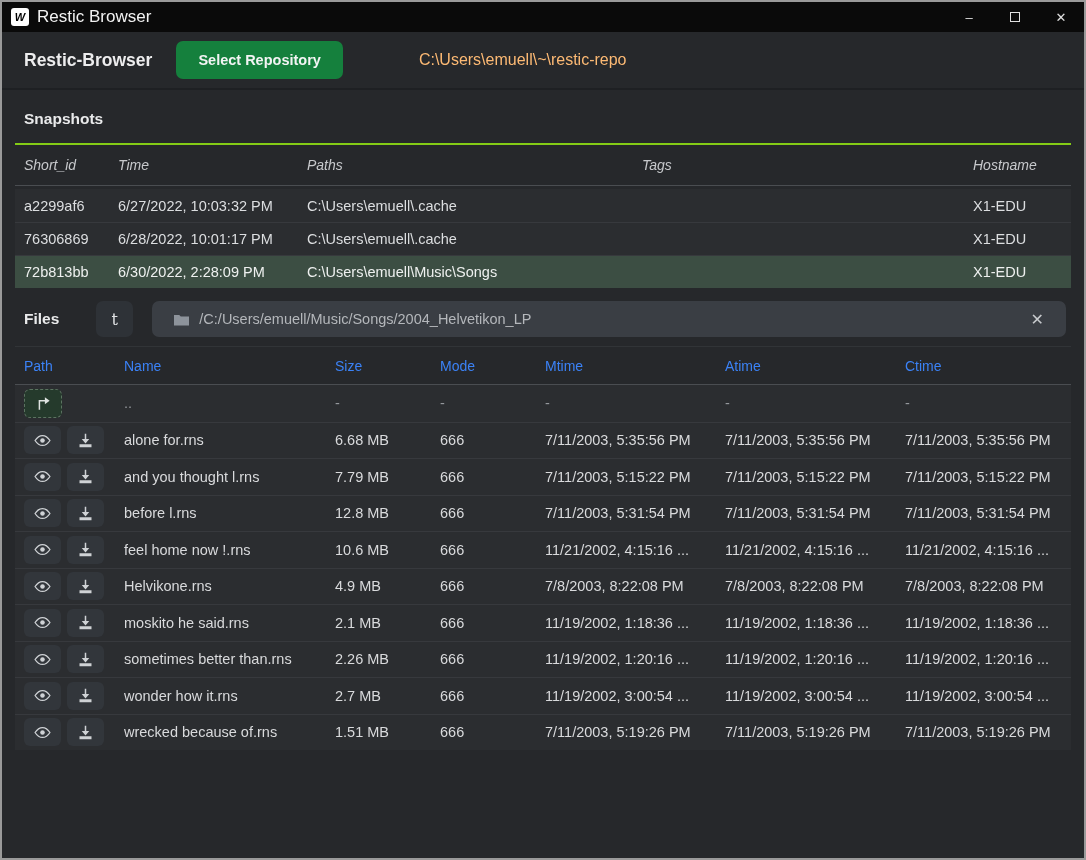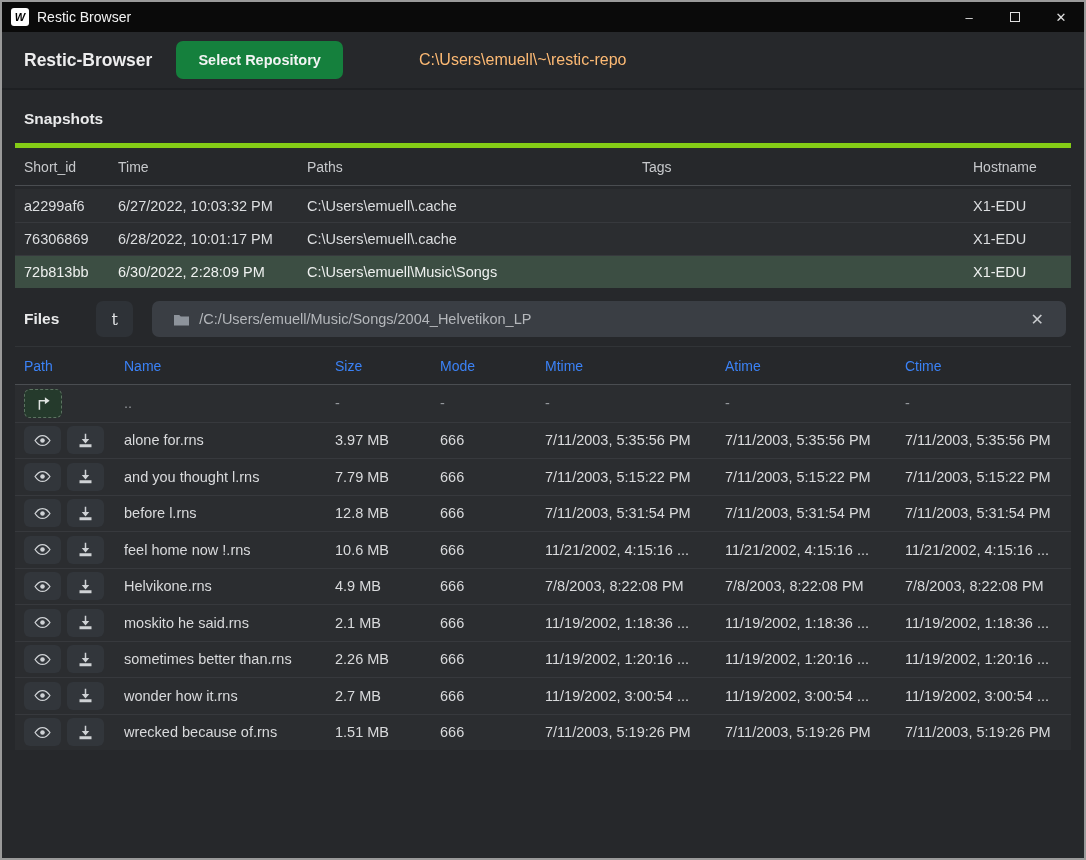--- a/index.html
+++ b/index.html
@@ -9,39 +9,39 @@
     border:2px solid #9a9a9a;
     font-family:"Liberation Sans", sans-serif;
     overflow:hidden;
     color:#dcdee0;
   }
   
   .titlebar { height:30px; background:#0a0a0a; display:flex; align-items:center; padding-left:9px; }
   .app-icon { width:18px; height:18px; background:#ffffff; color:#000; border-radius:3px;
     display:flex; align-items:center; justify-content:center; font-weight:bold; font-size:11px;
     font-style:italic; margin-right:8px; }
-  .titlebar-text { color:#f2f2f2; font-size:14px; }
+  .titlebar-text { color:#f2f2f2; font-size:17px; }
   .win-controls { margin-left:auto; display:flex; height:100%; }
   .win-btn { width:46px; height:100%; display:flex; align-items:center; justify-content:center;
     color:#e0e0e0; font-size:13px; cursor:default; }
   .max-box { width:10px; height:10px; border:1px solid #e0e0e0; display:inline-block; }
   
   .header { height:58px; display:flex; align-items:center; padding:0 22px; border-bottom:2px solid #1e2023; }
   .app-title { font-size:17.5px; font-weight:bold; color:#ededee; }
   .select-repo { margin-left:24px; background:#15803d; color:#f3f4f4; font-weight:bold;
     font-size:14.5px; padding:11px 22px; border-radius:7px; border:none;
     font-family:"Liberation Sans", sans-serif; }
   .repo-path { margin-left:76px; color:#fdba74; font-size:16px;text-align:center; }
   
   .section-title { font-size:15.5px; font-weight:bold; color:#e9eaeb; padding:20px 22px 15px 22px; }
   
   .table { margin:0 13px; }
   .snap-row { display:grid; grid-template-columns:94px 189px 335px 331px 1fr;
     align-items:center; padding:0 9px; font-size:14.5px; }
-  .snap-head { height:42px; color:#c7c9cc; font-size:14px; border-top:5px solid #84cc16; }
+  .snap-head { height:42px; color:#c7c9cc; font-size:14px; border-top:2px solid #84cc16;font-style:italic; }
   .snap-body { border-top:1px solid #4a4d51; }
   .snap-body .snap-row { height:33px; background:#2b2d30; border-top:1px solid #37393d; color:#dcdee0; }
   .snap-body .snap-row:first-child { border-top:none; margin-top:3px; }
   .snap-row.selected { background:#3c4e43; color:#eef0ef; }
   
   .files-bar { display:flex; align-items:center; padding:13px 18px 9px 22px;gap:11px; }
   .files-title { font-size:15.5px; font-weight:bold; color:#e9eaeb; }
   .mode-btn { margin-left:26px; width:37px; height:36px; background:#2e3237; border-radius:7px;
     border:none; color:#dfe1e3; font-size:16px; font-family:"DejaVu Serif", serif;
     display:flex; align-items:center; justify-content:center; }
@@ -179,21 +179,21 @@
             </svg>
           </button>
         <button class="icon-btn">
             <svg width="15" height="15" viewBox="0 0 20 20">
               <path d="M9 1h2v7h4l-5 6-5-6h4z" fill="currentColor"></path>
               <path d="M2 15h16v4H2z" fill="currentColor"></path>
             </svg>
           </button>
       </span>
       <span class="ellip">alone for.rns</span>
-      <span>3.97 MB</span>
+      <span>6.68 MB</span>
       <span>666</span>
       <span>7/11/2003, 5:35:56 PM</span>
       <span>7/11/2003, 5:35:56 PM</span>
       <span>7/11/2003, 5:35:56 PM</span>
     </div>
 
     <div class="file-row">
       <span class="btn-pair">
         <button class="icon-btn">
             <svg width="17" height="13" viewBox="0 0 24 18">

